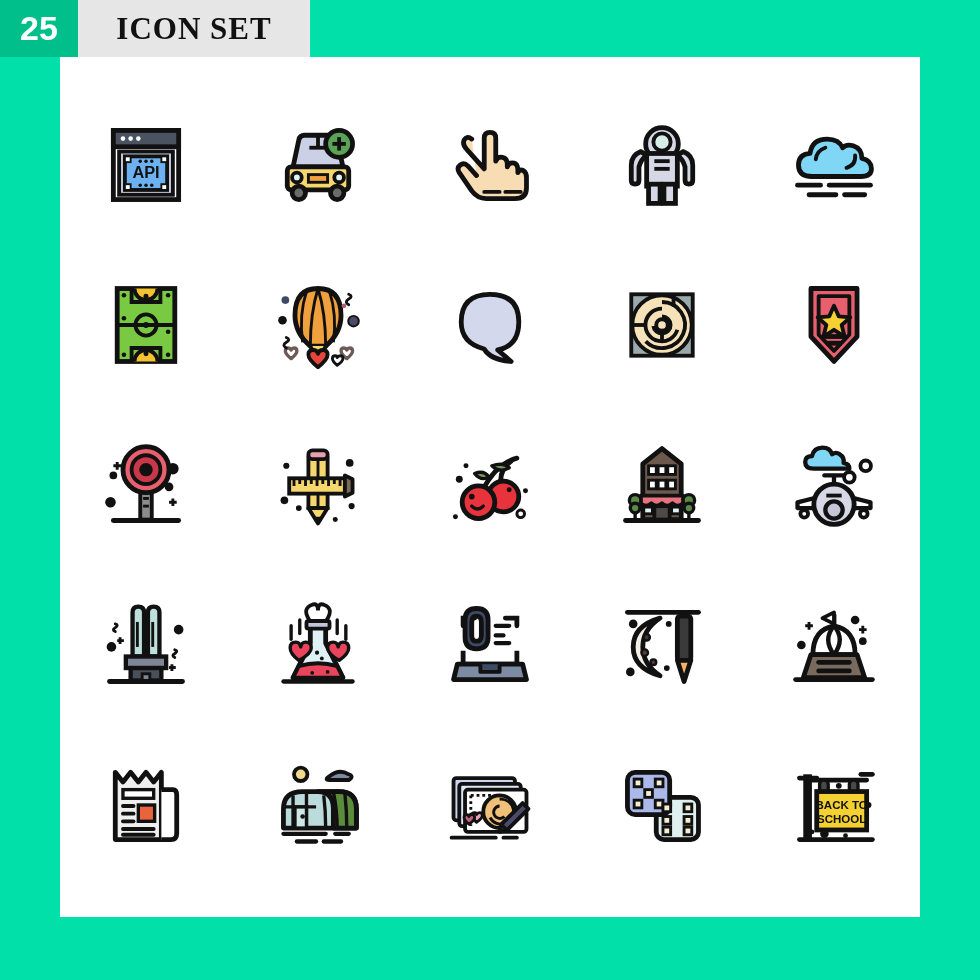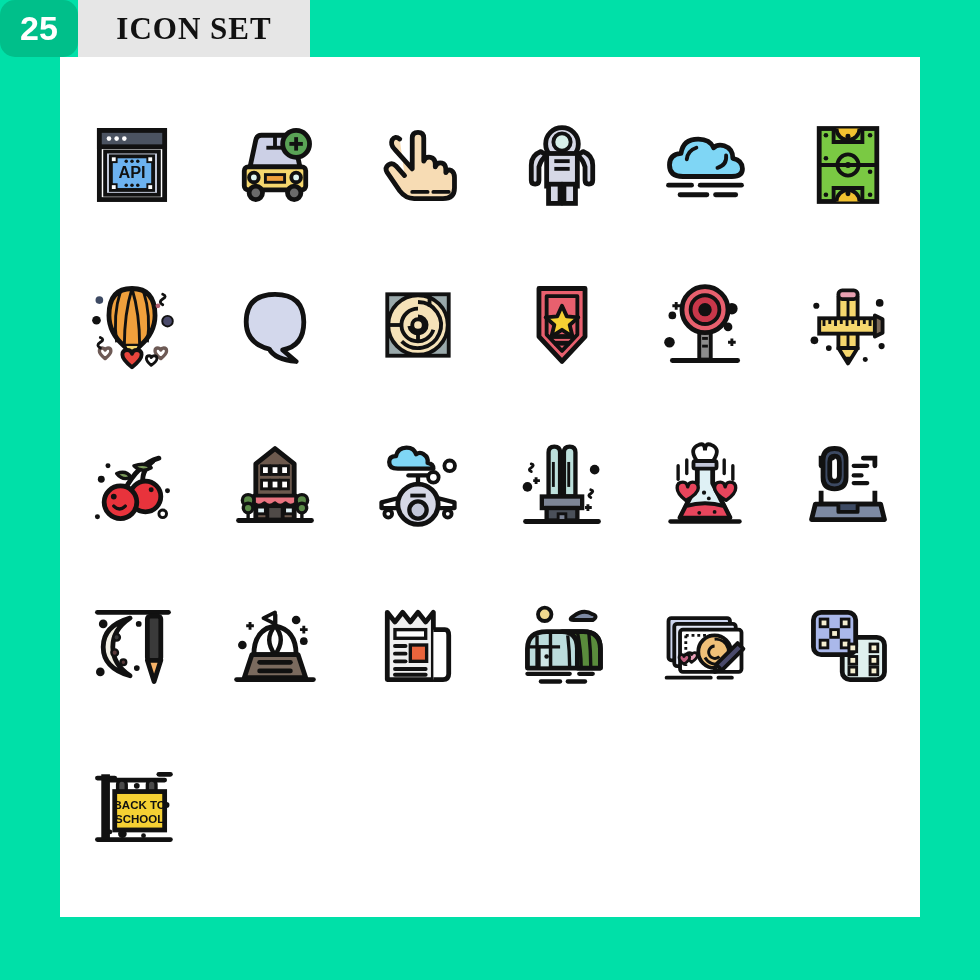--- a/index.html
+++ b/index.html
@@ -31,21 +31,20 @@
   #count-box {
     width: 78px;
     background: #00bf8a;
     color: #ffffff;
     font-size: 34px;
     font-weight: bold;
     display: flex;
     align-items: center;
     justify-content: center;
     letter-spacing: 0px;
-    border-radius: 15px;
   }
   #title-box {
     width: 232px;
     background: #e6e6e6;
     color: #111111;
     font-size: 31px;
     font-weight: bold;
     display: flex;
     align-items: center;
     justify-content: center;
@@ -61,21 +60,21 @@
     height: 860px;
     background: #ffffff;
   }
   #grid {
     position: absolute;
     left: 0;
     top: 28px;
     width: 860px;
     height: 800px;
     display: grid;
-    grid-template-columns: repeat(6, 1fr);
+    grid-template-columns: repeat(5, 1fr);
     grid-template-rows: repeat(5, 1fr);
   }
   .cell {
     display: flex;
     align-items: center;
     justify-content: center;
   }
   .cell svg {
     display: block;
     width: 96px;

